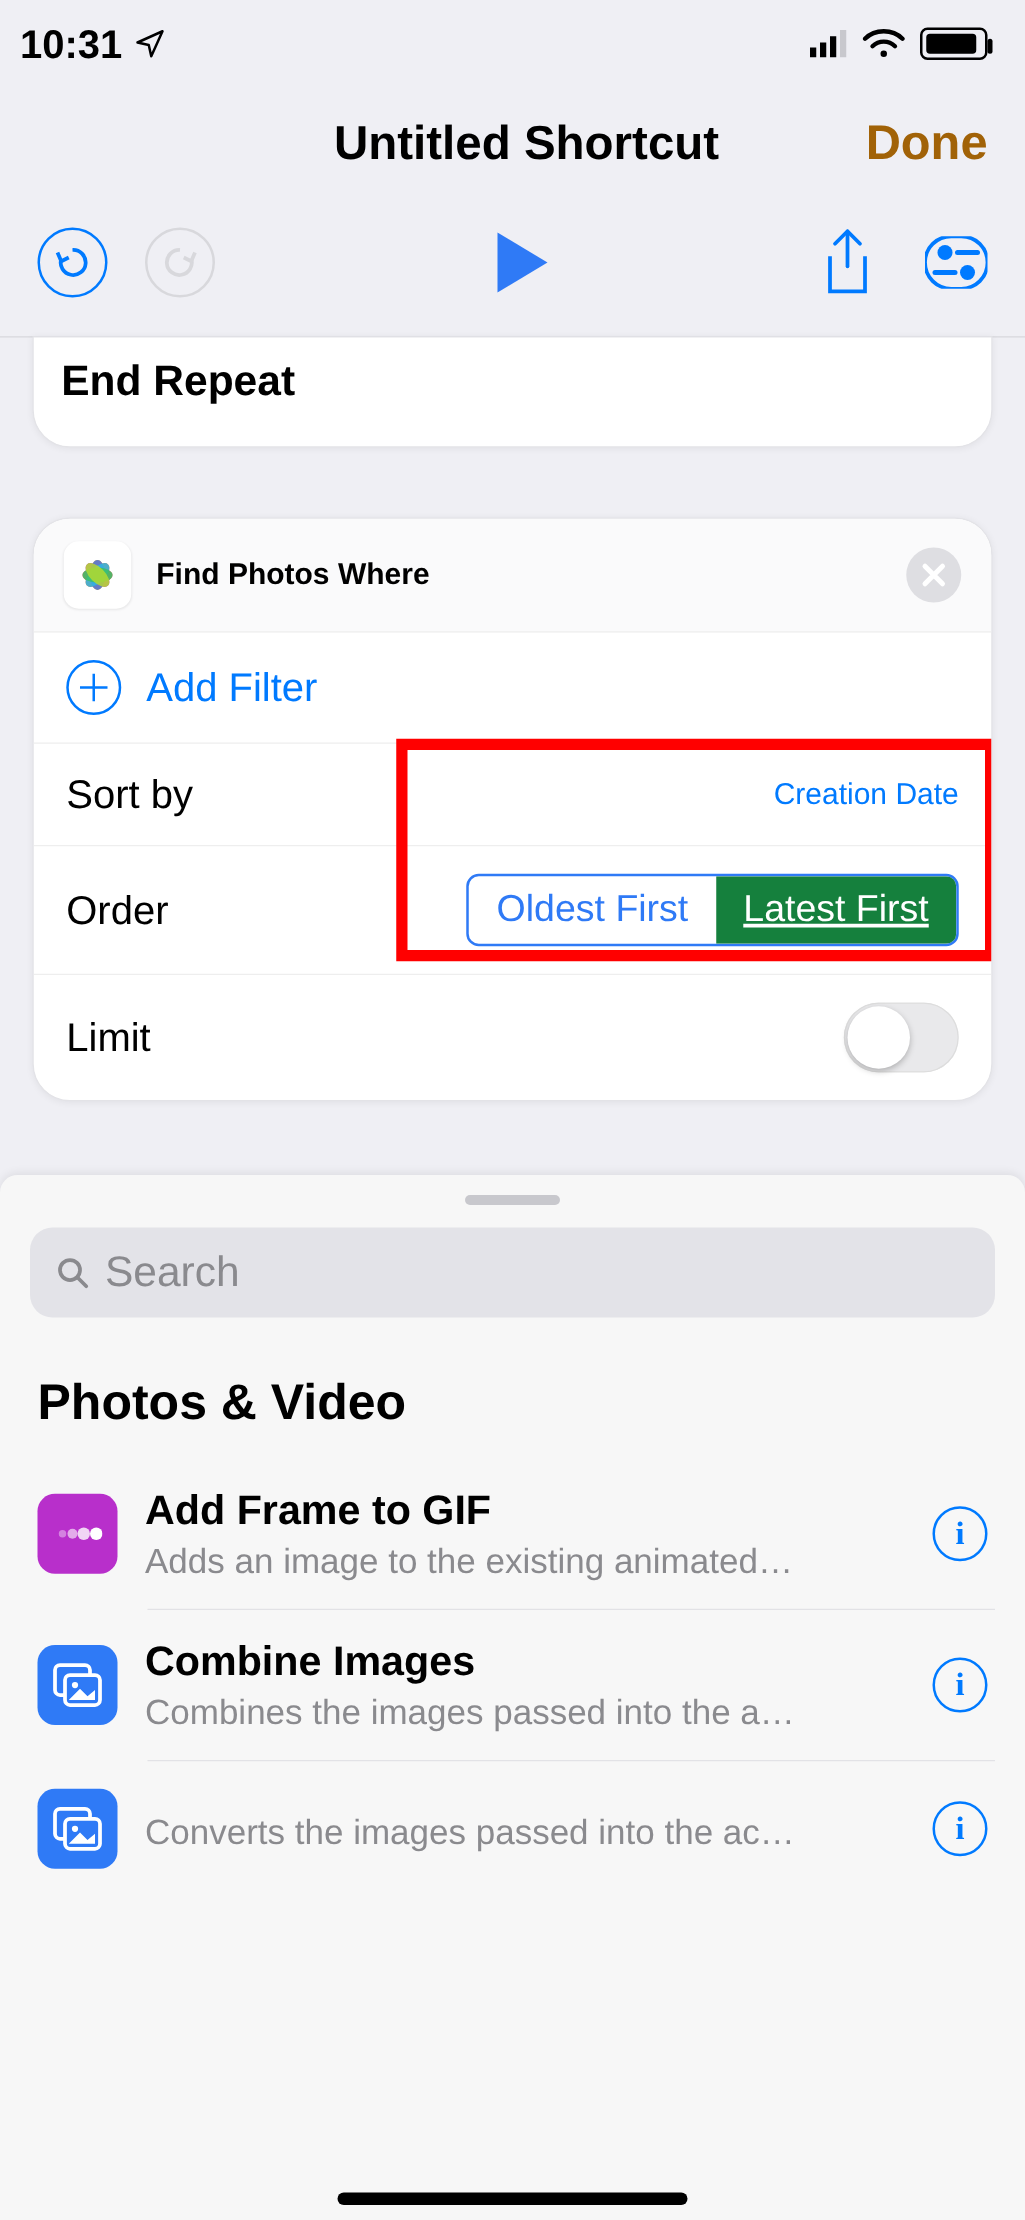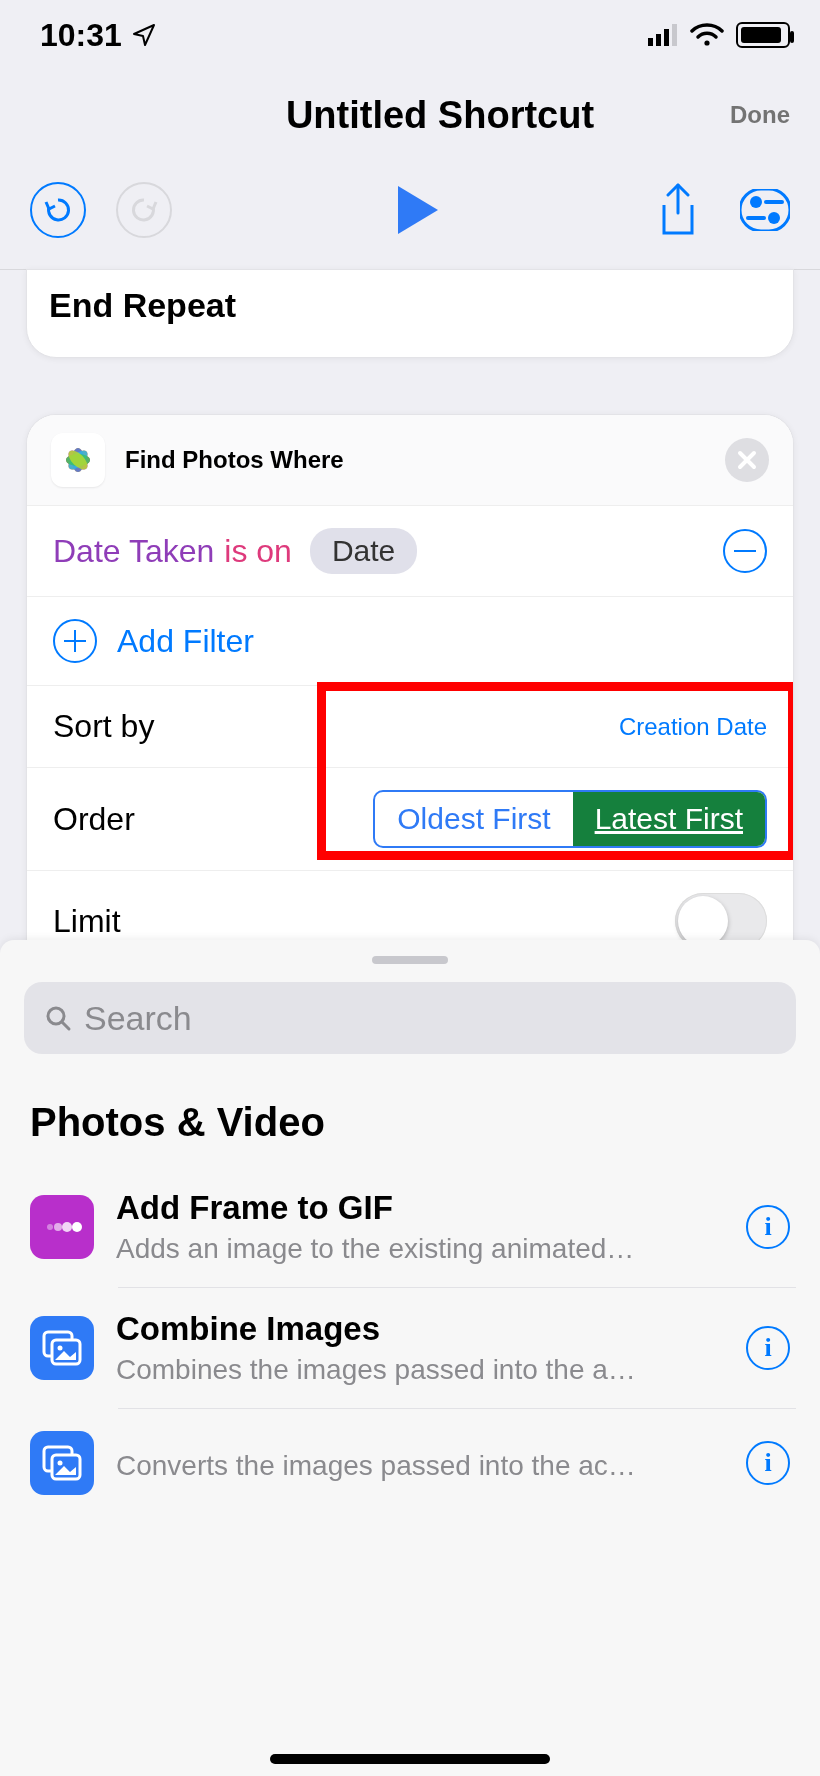--- a/index.html
+++ b/index.html
@@ -1,22 +1,22 @@
 <!DOCTYPE html>
 <html><head>
 <meta charset="utf-8">
 <style>
   * { box-sizing: border-box; margin: 0; padding: 0; }
   html, body { width: 820px; height: 1776px; font-family: -apple-system, "Helvetica Neue", Arial, sans-serif; background:#efeff4; color:#000; }
-  .statusbar { height:70px; display:flex; align-items:center; justify-content:space-between; padding:0 30px 0 40px; font-size:32px; font-weight:600;}
+  .statusbar { height:70px; display:flex; align-items:center; justify-content:space-between; padding:0 30px 0 16px; font-size:32px; font-weight:600;}
   .statusleft { display:flex; align-items:center; gap:10px;}
   .statusright { display:flex; align-items:center; gap:12px;}
   .navbar { height:90px; display:flex; align-items:center; justify-content:space-between; padding:0 30px;}
   .navtitle { flex:1; text-align:center; font-size:38px; font-weight:700;}
-  .navdone { font-size:24px; font-weight:600; color:#737373; }
+  .navdone { font-size:39px; font-weight:600; color:#a16207; }
   .toolbar { height:110px; display:flex; align-items:center; justify-content:space-between; padding:0 30px 10px 30px; border-bottom:1px solid #d8d8dc;}
   .toolbar-left { display:flex; align-items:center; gap:30px;}
   .toolbar-right { display:flex; align-items:center; gap:40px;}
   .circle-btn { width:56px; height:56px; border:2px solid #007aff; border-radius:50%; display:flex; align-items:center; justify-content:center; color:#007aff;}
   .circle-btn.disabled { border-color:#d8d8dc; color:#d8d8dc;}
   .undo-svg { width:30px; height:30px; }
   .play { width:0; height:0; border-left:40px solid #2f7af6; border-top:24px solid transparent; border-bottom:24px solid transparent; margin-left:8px;}
   .share-svg { width:44px; height:54px; stroke:#007aff; fill:none; stroke-width:3;}
   .settings-svg { width:50px; height:42px;}
   .card { margin:0 26px; background:#fff; border:1px solid #e3e3e7; border-radius:30px; overflow:hidden;}
@@ -164,30 +164,20 @@
       </svg>
     </div>
     <div class="action-title">Find Photos Where</div>
     <div class="close-btn">
       <svg width="22" height="22" viewBox="0 0 22 22">
           <path d="M4 4 L18 18 M18 4 L4 18" stroke="#fff" stroke-width="4" stroke-linecap="round"></path>
         </svg>
     </div>
   </div>
 
-  <div class="row">
-    <span class="purple">Date Taken</span>
-    <span class="orange">is on</span>
-    <span class="pill">Date</span>
-    <div class="right">
-      <div class="minus-btn">
-          <div class="minus-line"></div>
-        </div>
-    </div>
-  </div>
 
   <div class="row">
     <div class="plus-btn">
         <div class="plus-h"></div>
         <div class="plus-v"></div>
       </div>
     <span class="addfilter">Add Filter</span>
   </div>
 
   <div class="row-wrap">

